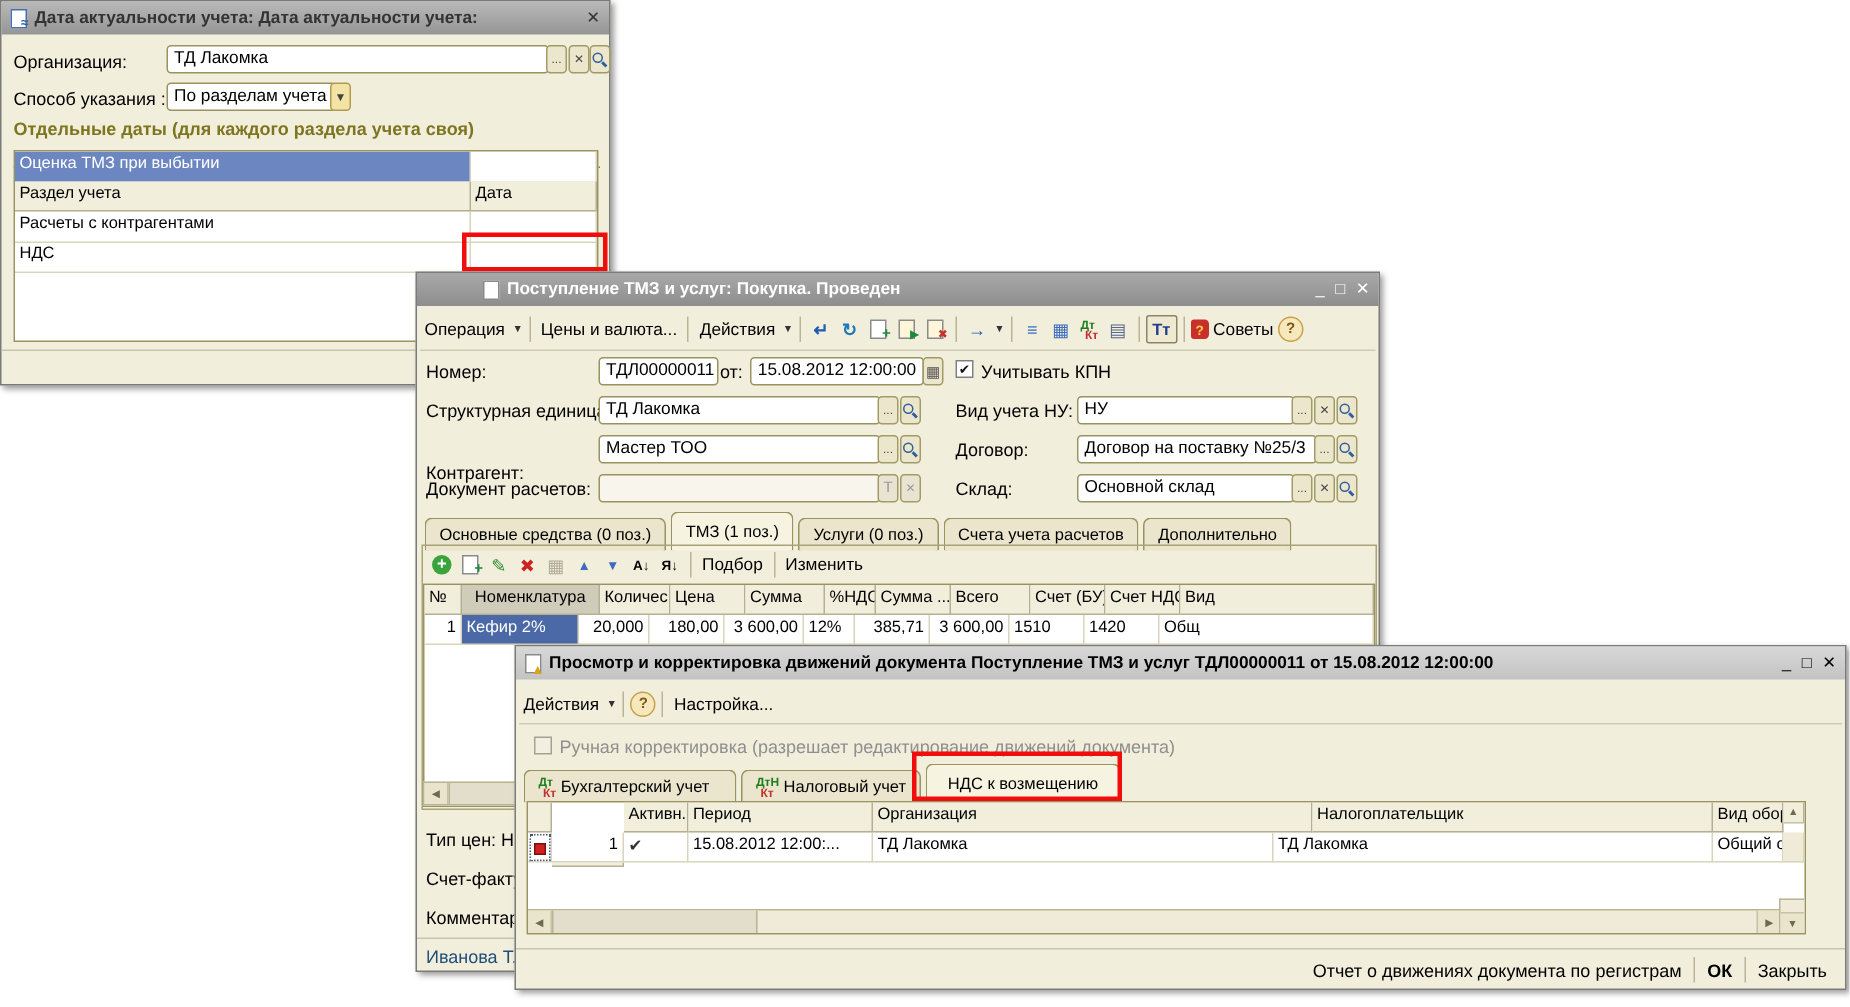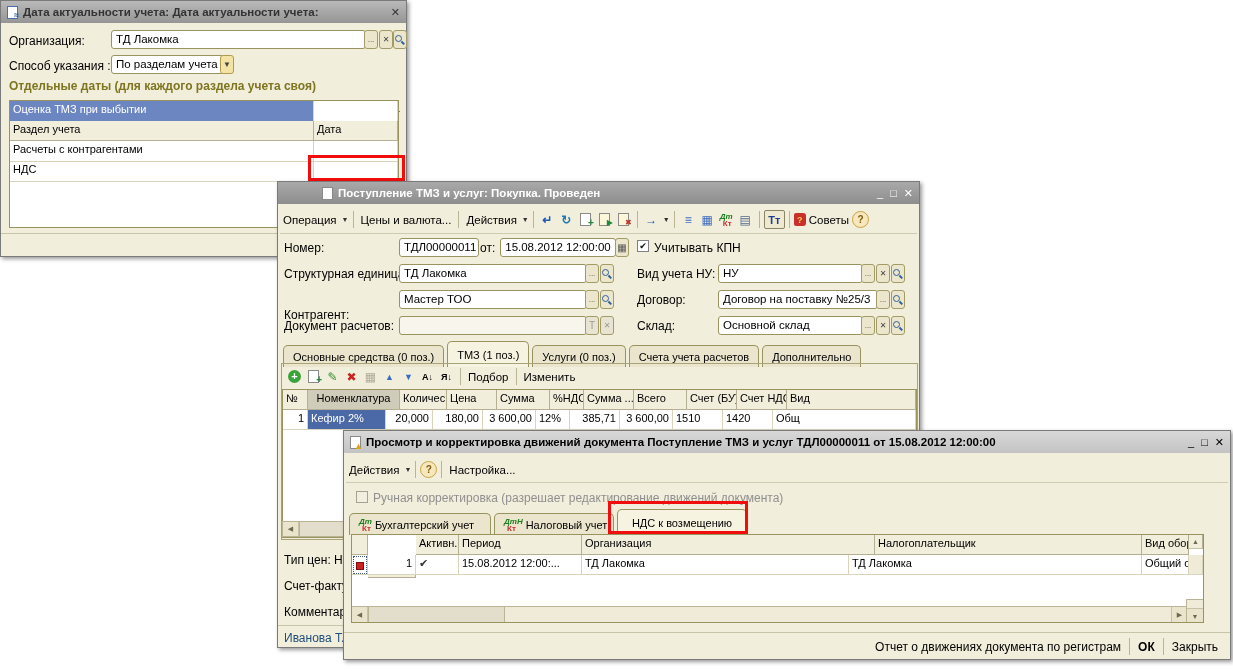--- a/index.html
+++ b/index.html
@@ -41,21 +41,21 @@
   .rowsel{background:#6c86c2;color:#fff;}
   .toolrow{position:absolute;display:flex;align-items:center;white-space:nowrap;overflow:hidden;}
   .sep{width:1px;background:#b9b494;height:17px;margin:0 4px;flex:0 0 auto;}
   .tico{flex:0 0 auto;width:19px;height:17px;display:flex;align-items:center;justify-content:center;font-size:12px;position:relative;}
   .tlbl{flex:0 0 auto;padding:0 3px;font-size:11.5px;}
   .drop{font-size:7px;color:#333;margin-left:2px;}
   .docico{position:relative;width:11px;height:13px;background:#fff;border:1px solid #8a8a8a;box-sizing:border-box;}
   .docico .ovl{position:absolute;right:-5px;bottom:-4px;font-size:9px;font-weight:bold;line-height:1;}
   .cadd{width:13px;height:13px;border-radius:50%;background:#3aa33a;color:#fff;font-size:11px;line-height:12px;text-align:center;font-weight:bold;}
   .dtkt{display:flex;flex-direction:column;line-height:7px;font-size:8px;font-weight:bold;}
-  .dtkt .d{color:#1e7d1e;font-style:italic;} .dtkt .k{color:#c23030;padding-left:3px;}
+  .dtkt .d{color:#1e7d1e;} .dtkt .k{color:#c23030;padding-left:3px;}
   .pressed{border:1px solid #8a8565;background:#efe9d1;border-radius:2px;}
   .helpc{width:15px;height:15px;border-radius:50%;background:#f6e7bd;border:1px solid #c9a245;color:#7a5b10;
          font-size:10px;font-weight:bold;display:flex;align-items:center;justify-content:center;flex:0 0 auto;}
   .book{width:12px;height:13px;background:#c9302c;border-radius:2px 3px 3px 2px;position:relative;flex:0 0 auto;
         display:flex;align-items:center;justify-content:center;color:#ffd24a;font-size:9px;font-weight:bold;}
   .redbox{position:absolute;border:3px solid #f20d0d;box-sizing:border-box;z-index:40;}
   .sbar{position:absolute;background:#efebd8;border:1px solid #b9b494;display:flex;align-items:stretch;box-sizing:border-box;}
   .sbtn{width:15px;display:flex;align-items:center;justify-content:center;font-size:7px;color:#6e6a50;background:#e9e4cb;flex:0 0 auto;}
   .sbtn.l{border-right:1px solid #c6c2a4;} .sbtn.r{border-left:1px solid #c6c2a4;margin-left:auto;}
   .sthumb{background:#e3decb;border-left:1px solid #b9b494;border-right:1px solid #b9b494;flex:0 0 auto;}

